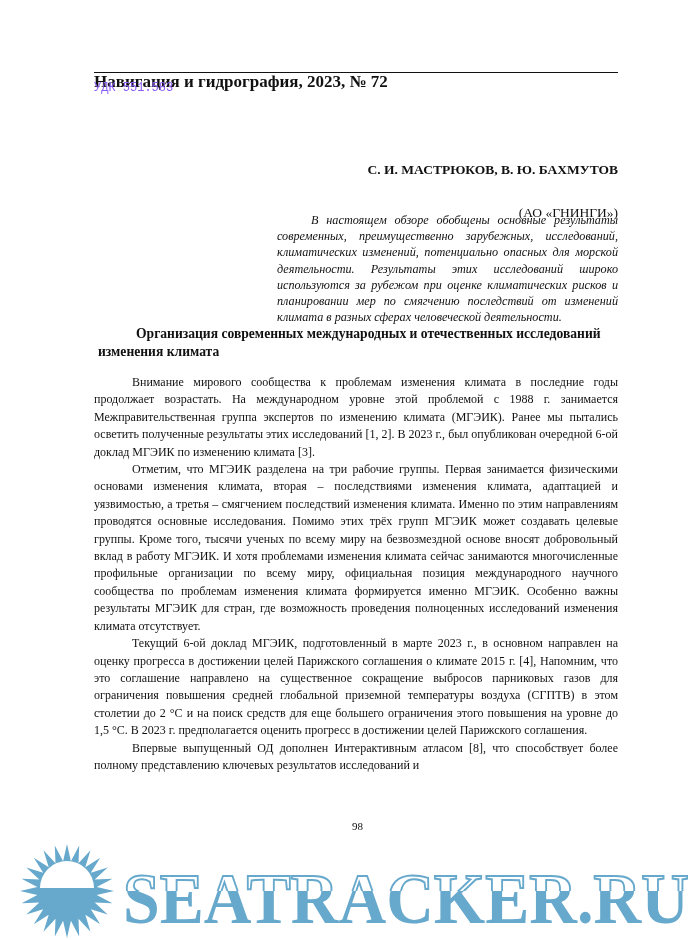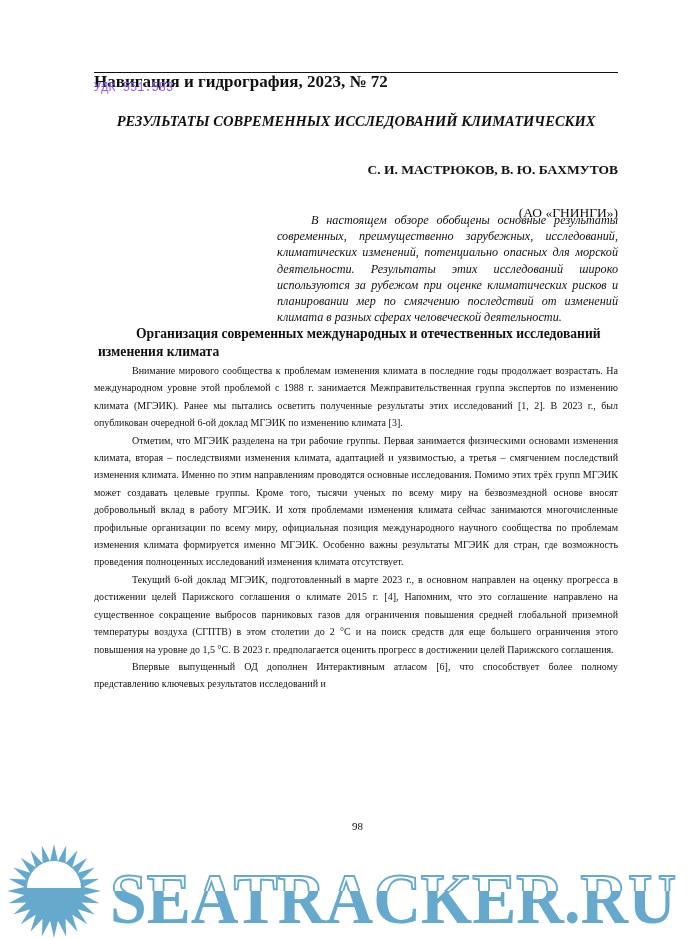--- a/index.html
+++ b/index.html
@@ -7,52 +7,51 @@
   .page { position: absolute; left: 94px; top: 0; width: 524px; color: #111; font-family: "Liberation Serif", serif; }
   .running-head { position: absolute; top: 44px; left: 0; font-weight: bold; font-size: 17px; margin-top: 28px; }
   .rule { position: absolute; top: 72px; left: 0; width: 524px; height: 0; border-top: 1.5px solid #111; }
   .udk { position: absolute; top: 81px; left: 0; font-family: "Liberation Mono", monospace; font-size: 12px; color: #8b5cf6; }
   .title { position: absolute; top: 112px; left: 0; width: 524px; text-align: center; font-weight: bold; font-style: italic; font-size: 14.5px; line-height: 18px; }
   .authors { position: absolute; top: 162px; right: 0; font-weight: bold; font-size: 13.5px; line-height: 16px; }
   .affil { position: absolute; top: 177px; right: 0; text-align: right; font-size: 13.5px; line-height: 16px; margin-top: 28px; }
   .abstract { position: absolute; top: 212px; left: 183px; width: 341px; font-style: italic; font-size: 12.2px; line-height: 16.2px; text-align: justify; }
   .abstract .p { text-indent: 34px; }
   .section-heading { position: absolute; top: 325px; left: 4px; width: 524px; font-weight: bold; font-size: 13.6px; line-height: 17.5px; text-indent: 38px; }
-  .body { position: absolute; top: 362px; left: 0; width: 524px; font-size: 10px; line-height: 17.4px; text-align: justify; }
+  .body { position: absolute; top: 374px; left: 0; width: 524px; font-size: 12px; line-height: 17.4px; text-align: justify; }
   .body .para { text-indent: 38px; margin: 0; }
   .page-number { position: absolute; top: 820px; left: 352px; font-size: 11px; color: #111; z-index: 5; font-family: "Liberation Serif", serif; }
-  .watermark { position: absolute; left: 4px; top: 843px; width: 632px; height: 97px; z-index: 3; pointer-events: none; }
+  .watermark { position: absolute; left: 17px; top: 843px; width: 632px; height: 97px; z-index: 3; pointer-events: none; }
   .watermark svg { display: block; }
 </style>
 </head>
 <body>
 
 <div class="page">
   <div class="running-head">Навигация и гидрография, 2023, № 72</div>
   <div class="rule"></div>
   <div class="udk">УДК 551.583</div>
 
   <div class="title">
-    <div>РЕЗУЛЬТАТЫ СОВРЕМЕННЫХ ИССЛЕДОВАНИЙ КЛИМАТИЧЕСКИХ</div>
   </div>
 
   <div class="authors">С. И. МАСТРЮКОВ, В. Ю. БАХМУТОВ</div>
   <div class="affil">(АО «ГНИНГИ»)</div>
 
   <div class="abstract">
     <div class="p">В настоящем обзоре обобщены основные результаты современных, преимущественно зарубежных, исследований, климатических изменений, потенциально опасных для морской деятельности. Результаты этих исследований широко используются за рубежом при оценке климатических рисков и планировании мер по смягчению последствий от изменений климата в разных сферах человеческой деятельности.</div>
   </div>
 
   <div class="section-heading">Организация современных международных и отечественных исследований изменения климата</div>
 
   <div class="body">
     <p class="para">Внимание мирового сообщества к проблемам изменения климата в последние годы продолжает возрастать. На международном уровне этой проблемой с 1988 г. занимается Межправительственная группа экспертов по изменению климата (МГЭИК). Ранее мы пытались осветить полученные результаты этих исследований [1, 2]. В 2023 г., был опубликован очередной 6-ой доклад МГЭИК по изменению климата [3].</p>
     <p class="para">Отметим, что МГЭИК разделена на три рабочие группы. Первая занимается физическими основами изменения климата, вторая – последствиями изменения климата, адаптацией и уязвимостью, а третья – смягчением последствий изменения климата. Именно по этим направлениям проводятся основные исследования. Помимо этих трёх групп МГЭИК может создавать целевые группы. Кроме того, тысячи ученых по всему миру на безвозмездной основе вносят добровольный вклад в работу МГЭИК. И хотя проблемами изменения климата сейчас занимаются многочисленные профильные организации по всему миру, официальная позиция международного научного сообщества по проблемам изменения климата формируется именно МГЭИК. Особенно важны результаты МГЭИК для стран, где возможность проведения полноценных исследований изменения климата отсутствует.</p>
     <p class="para">Текущий 6-ой доклад МГЭИК, подготовленный в марте 2023 г., в основном направлен на оценку прогресса в достижении целей Парижского соглашения о климате 2015 г. [4], Напомним, что это соглашение направлено на существенное сокращение выбросов парниковых газов для ограничения повышения средней глобальной приземной температуры воздуха (СГПТВ) в этом столетии до 2 °С и на поиск средств для еще большего ограничения этого повышения на уровне до 1,5 °С. В 2023 г. предполагается оценить прогресс в достижении целей Парижского соглашения.</p>
-    <p class="para">Впервые выпущенный ОД дополнен Интерактивным атласом [6], что способствует более полному представлению ключевых результатов исследований и</p>
+    <p class="para">Впервые выпущенный ОД дополнен Интерактивным атласом [8], что способствует более полному представлению ключевых результатов исследований и</p>
   </div>
 </div>
 
 <div class="page-number">98</div>
 
 <div class="watermark">
   <svg width="688" height="97" viewBox="0 0 688 97">
     <defs>
       <clipPath id="bottomHalf">
           <rect x="0" y="48" width="688" height="60"></rect>

